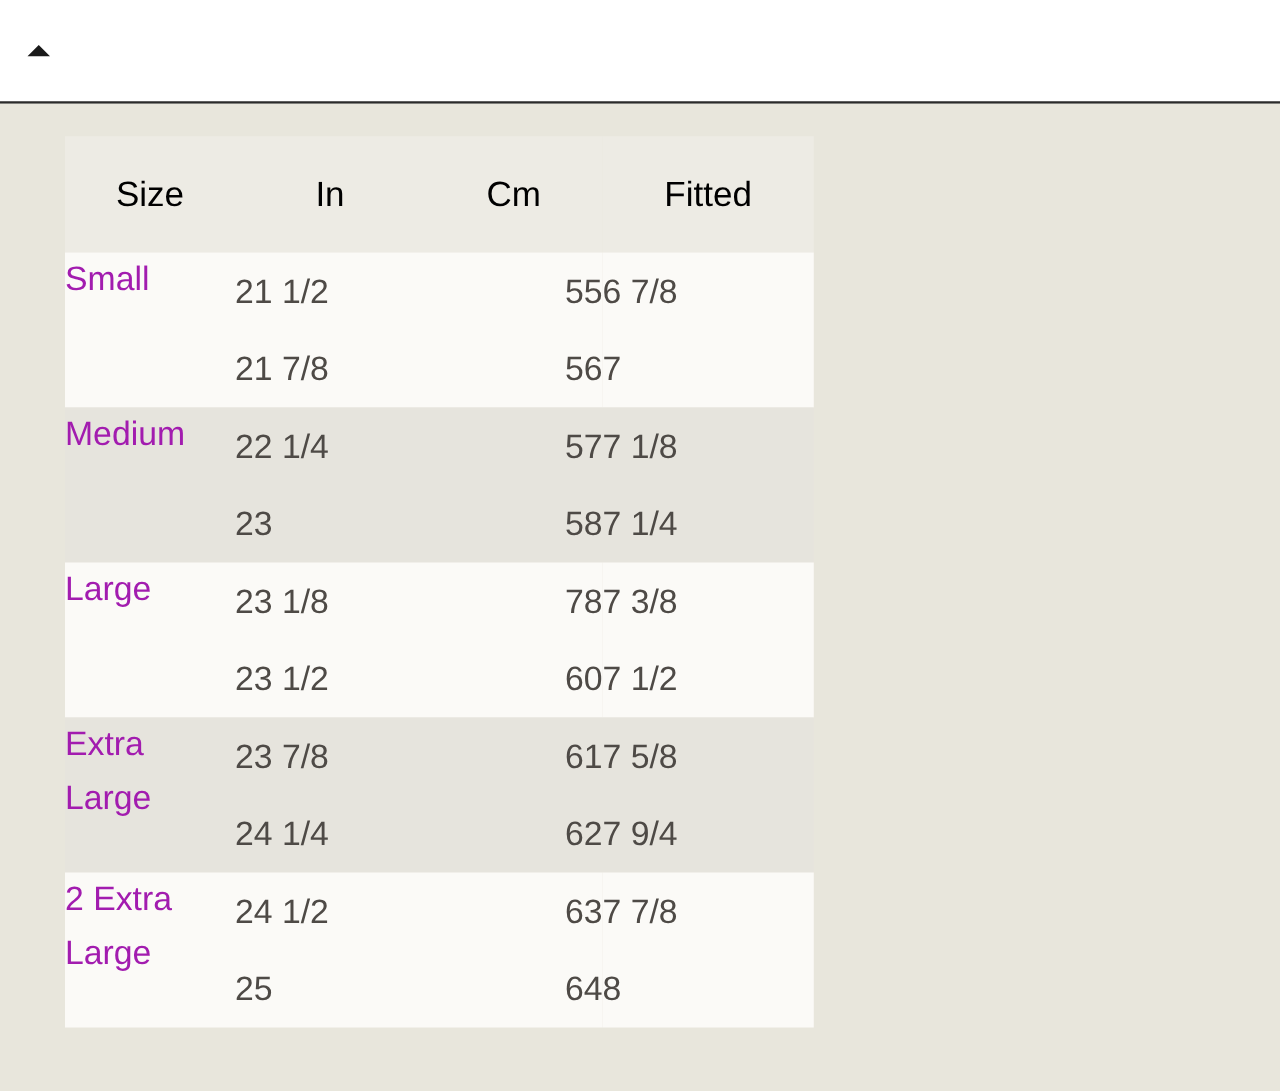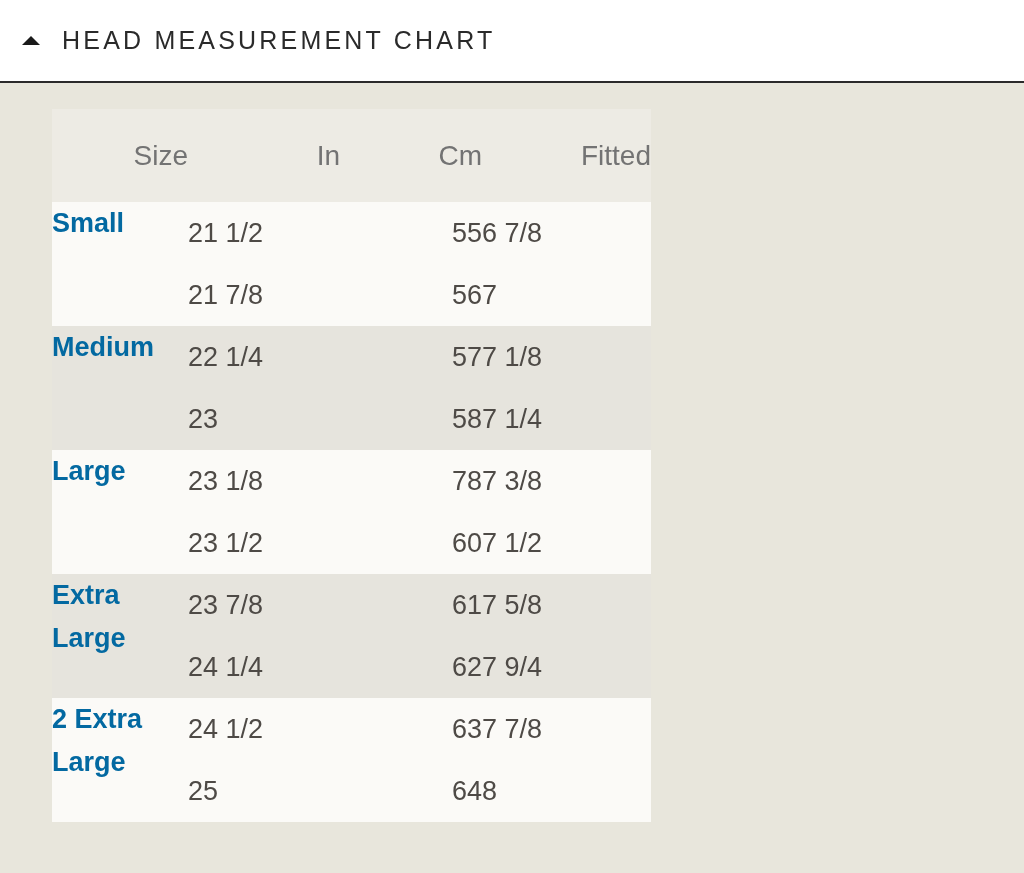--- a/index.html
+++ b/index.html
@@ -57,41 +57,41 @@
     font-size: 27px;
     color: #4e4a46;
   }
   .chart col.c-size { width: 136px; }
   .chart col.c-in   { width: 152px; }
   .chart col.c-cm   { width: 142px; }
   .chart col.c-fit  { width: 169px; }
 
   .chart th {
     font-weight: 400;
-    text-align: right;
+    text-align: center;
     padding: 0;
     height: 93px;
     vertical-align: middle;
-    color: #737373;
+    color: #000000;
     font-size: 28px;
   }
   .chart thead tr { background: #edebe4; }
 
   .chart tbody tr.band-light { background: #fbfaf7; }
   .chart tbody tr.band-dark  { background: #e6e4dd; }
 
   .chart td {
     padding: 0;
     vertical-align: top;
   }
 
   .cell-size {
     padding-left: 36px;
-    font-weight: 700;
-    color: #0369a1;
+    font-weight: 400;
+    color: #a21caf;
     line-height: 43px;
     padding-top: 16px;
     padding-bottom: 18px;
     font-size: 27px;
   }
   .th-size { padding-left: 36px; font-weight: 700; }
   .th-in   { padding-left: 14px; }
   .th-cm   { padding-left: 22px; }
   .th-fit  { padding-left: 22px; }
 
@@ -105,21 +105,20 @@
   .cell-fit { padding-left: 22px; }
 
   .cell-col .line { display: block; white-space: nowrap; }
   .cell-size .line { display: block; white-space: nowrap; }
 </style>
 </head>
 <body>
 
 <div class="header">
   <span class="caret"></span>
-  <span class="header-title">HEAD MEASUREMENT CHART</span>
 </div>
 
 <div class="content">
   <table class="chart">
     <colgroup>
       <col class="c-size">
         <col class="c-in">
         <col class="c-cm">
         <col class="c-fit">
     </colgroup>

